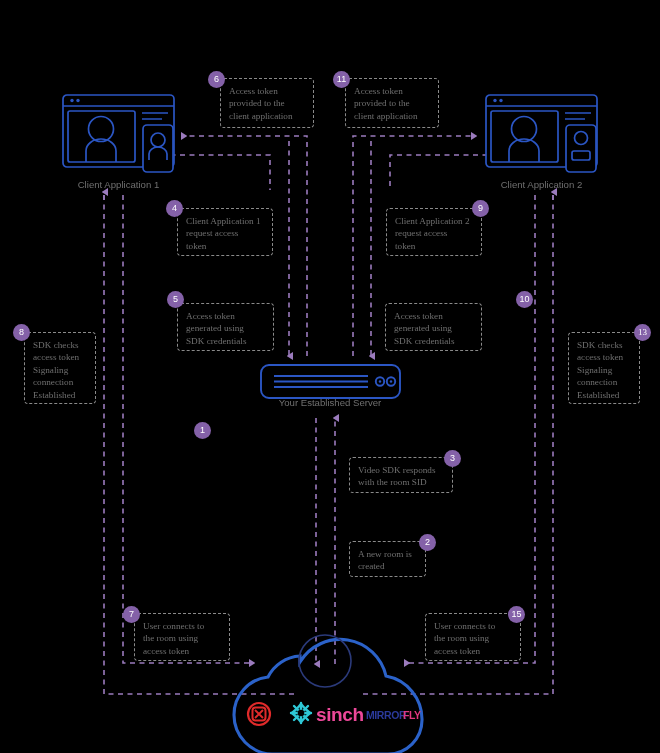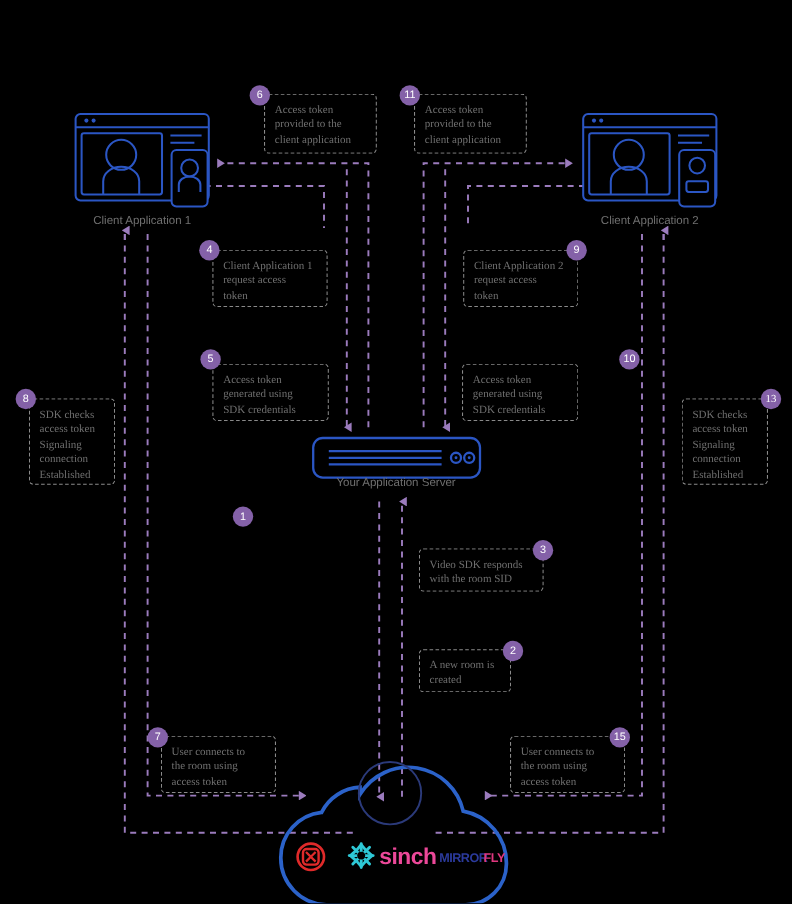--- a/index.html
+++ b/index.html
@@ -145,21 +145,21 @@
         <path d="M11 1 L11 21 M1 11 L21 11 M4 4 L18 18 M18 4 L4 18"></path>
         <path d="M11 2 L7.5 6 M11 2 L14.5 6 M11 20 L7.5 16 M11 20 L14.5 16"></path>
         <path d="M2 11 L6 7.5 M2 11 L6 14.5 M20 11 L16 7.5 M20 11 L16 14.5"></path>
       </g>
       <circle cx="11" cy="11" r="3.3" fill="#000"></circle>
     </g>
   </svg>
 
   <div class="caption" style="left:62px;top:179px;width:113px;text-align:center;">Client Application 1</div>
   <div class="caption" style="left:485px;top:179px;width:113px;text-align:center;">Client Application 2</div>
-  <div class="caption" style="left:250px;top:397px;width:160px;text-align:center;">Your Application Server</div>
+  <div class="caption" style="left:250px;top:397px;width:160px;text-align:center;">Your Established Server</div>
 
   <div class="logo-word" style="left:316px;top:704px;font-size:19px;color:#ec4899;">sinch</div>
   <div class="logo-word" style="left:366px;top:709px;font-size:10.5px;color:#2b3a9c;">MIRROR</div>
   <div class="logo-word" style="left:403px;top:709px;font-size:10.5px;color:#e0377f;">FLY</div>
 
   <div class="note" style="left:220px;top:78px;width:94px;height:50px;">
     <span class="txt">Access token
 provided to the
 client application</span>
   </div>

